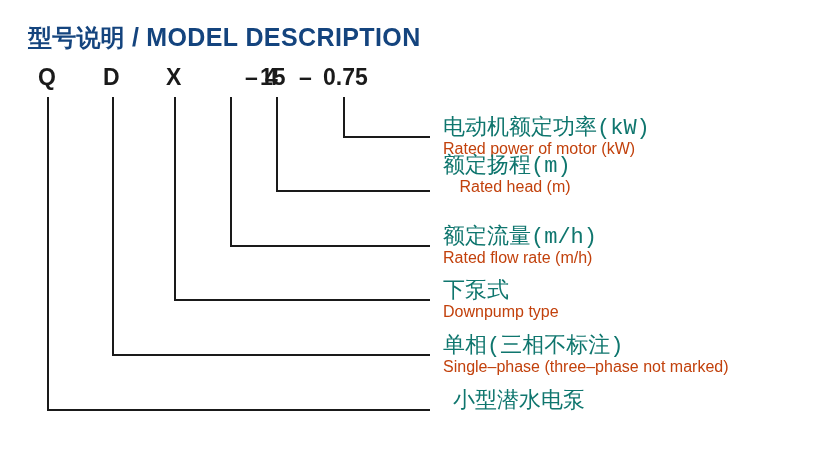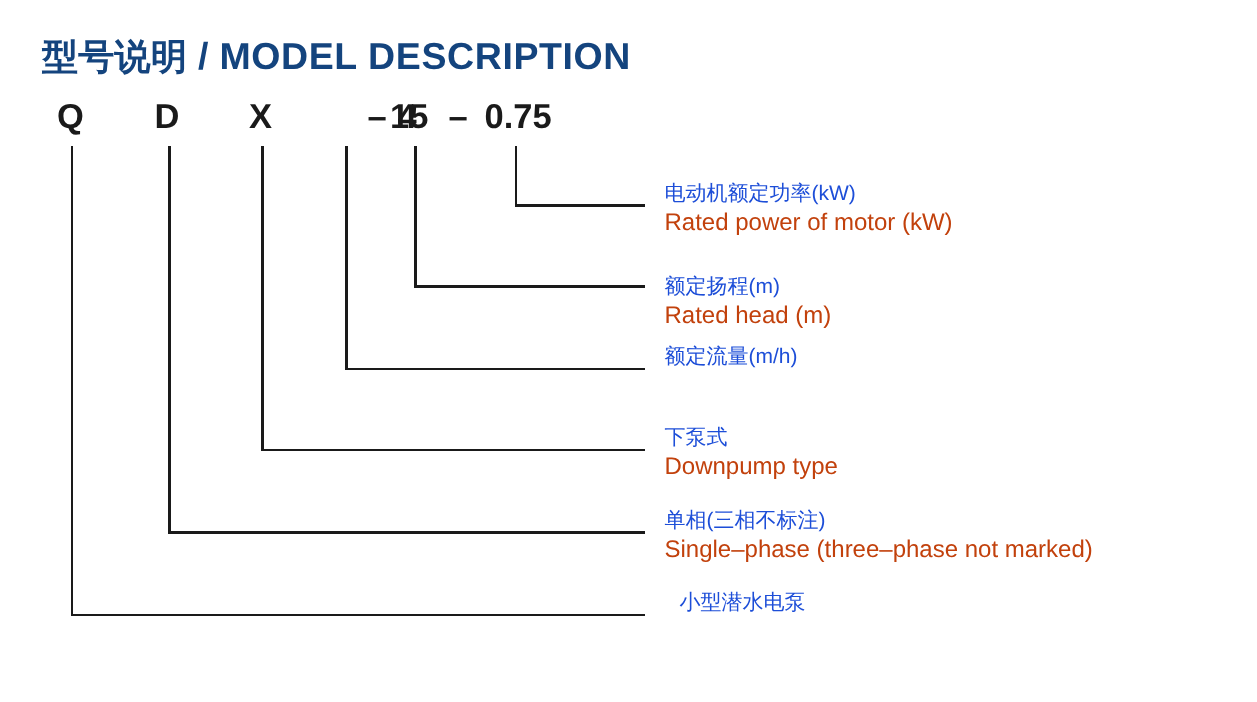--- a/index.html
+++ b/index.html
@@ -52,24 +52,24 @@
     height: 468px;
   }
 
   
   .desc {
     position: absolute;
     white-space: nowrap;
   }
   .desc .zh {
     display: block;
-    font-size: 14px;
-    color: #1d4ed8;
+    font-size: 22px;
+    color: #0f766e;
     line-height: 21px;
-    font-family: Liberation Sans, sans-serif;
+    font-family: Liberation Mono, monospace;
   }
   .desc .en {
     display: block;
     font-size: 16px;
     color: #c2410c;
     line-height: 20px;
     font-family: "Liberation Sans", sans-serif;
   }
 </style>
 </head>
@@ -105,27 +105,28 @@
 
       <path d="M 48 97 L 48 410 L 430 410"></path>
     </g>
   </svg>
 
   <div class="desc" style="left:443px; top:118px;">
     <span class="zh">电动机额定功率(kW)</span>
     <span class="en">Rated power of motor (kW)</span>
   </div>
 
-  <div class="desc" style="left:443px; top:180px;">
+  <div class="desc" style="left:443px; top:156px;text-align:right;">
     <span class="zh">额定扬程(m)</span>
     <span class="en">Rated head (m)</span>
   </div>
 
   <div class="desc" style="left:443px; top:227px;">
     <span class="zh">额定流量(m/h)</span>
+    <span class="en">Rated flow rate (m/h)</span>
   </div>
 
   <div class="desc" style="left:443px; top:281px;">
     <span class="zh">下泵式</span>
     <span class="en">Downpump type</span>
   </div>
 
   <div class="desc" style="left:443px; top:336px;">
     <span class="zh">单相(三相不标注)</span>
     <span class="en">Single–phase (three–phase not marked)</span>

